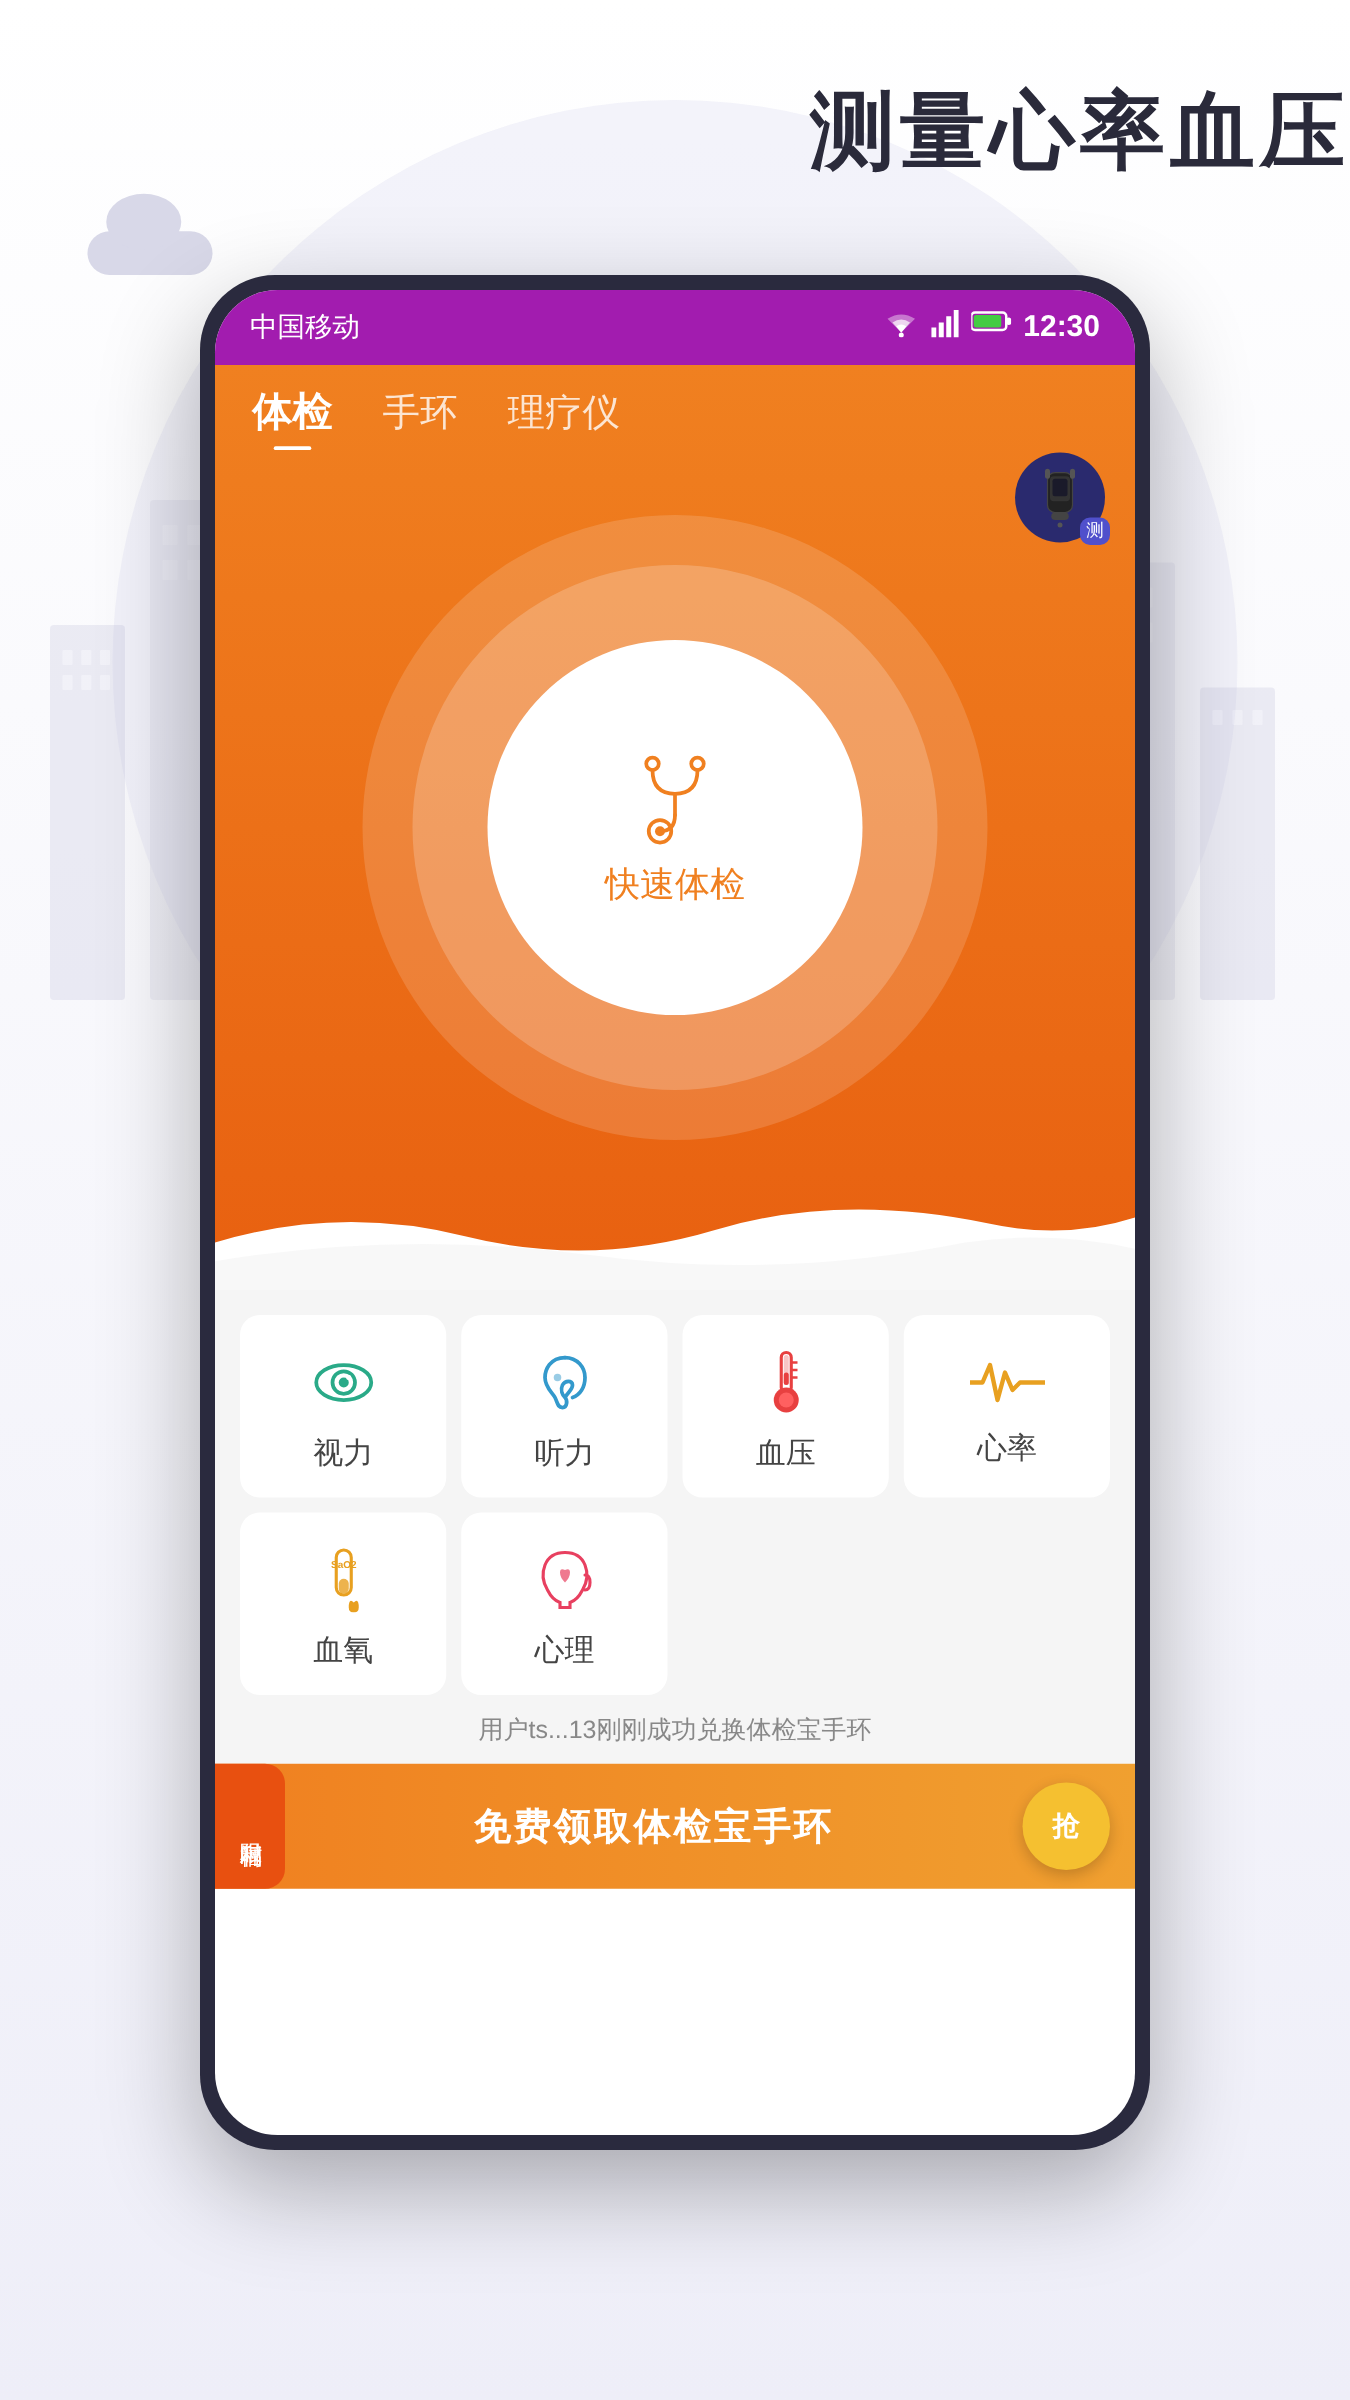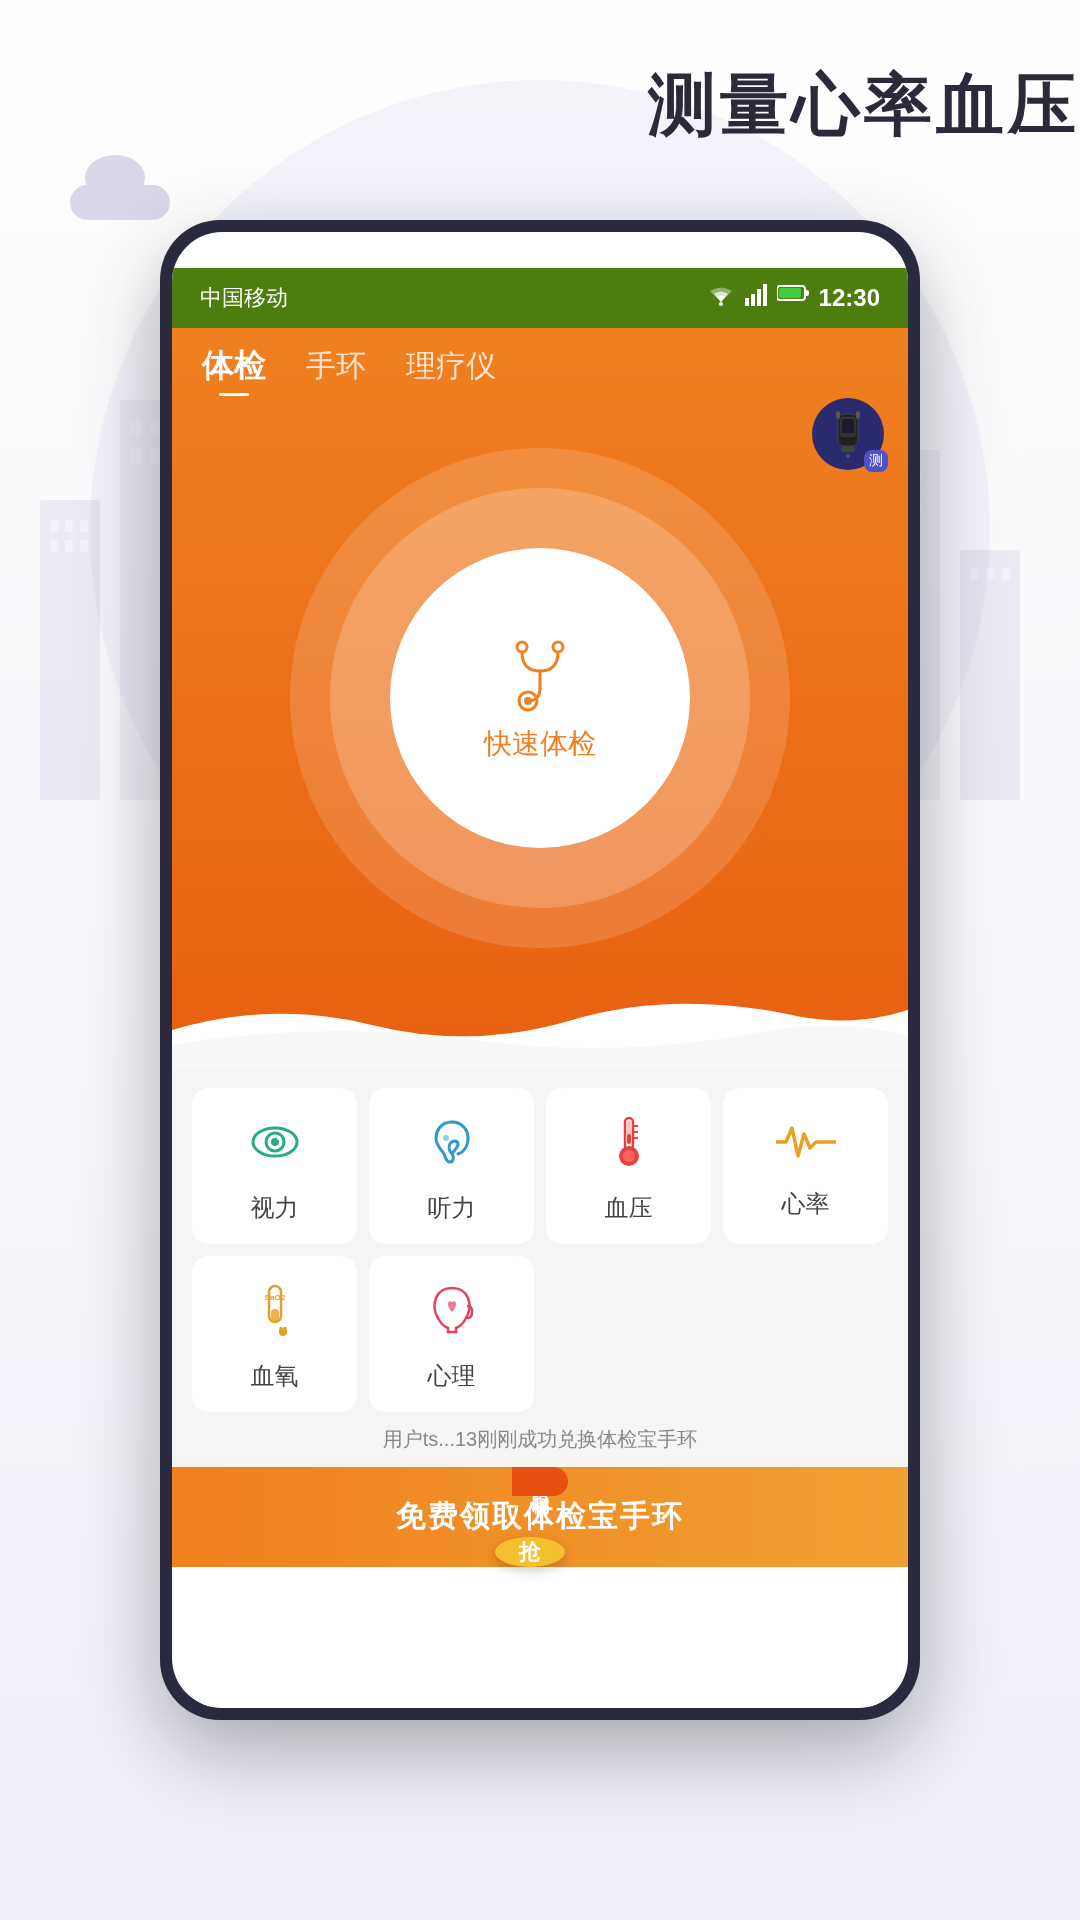--- a/index.html
+++ b/index.html
@@ -95,26 +95,25 @@
       right: 12px;
       bottom: 12px;
       border-radius: 50px;
       overflow: hidden;
       background: #fff;
     }
 
     
     .status-bar {
       height: 60px;
-      background: #4d7c0f;
+      background: #a21caf;
       display: flex;
       align-items: center;
       justify-content: space-between;
       padding: 0 28px;
-      margin-top: 36px;
     }
     .status-carrier {
       color: white;
       font-size: 22px;
       font-weight: 500;
     }
     .status-right {
       display: flex;
       align-items: flex-start;
       gap: 10px;
@@ -252,41 +251,39 @@
       flex-direction: column;
       align-items: center;
       justify-content: center;
       padding: 28px 10px 20px;
       gap: 14px;
     }
     .health-item-label {
       font-size: 24px;
       color: #444;
       font-weight: 400;
-      margin-top: 10px;
     }
 
     
     .notif-bar {
       background: #f5f5f5;
       text-align: center;
       padding: 14px;
       font-size: 20px;
       color: #888;
     }
 
     
     .bottom-banner {
       background: linear-gradient(90deg, #f08020, #f0a030);
       display: flex;
       align-items: center;
       padding: 0 0 0 0;
       height: 100px;
       position: relative;
-      flex-direction: column;
     }
     .banner-badge {
       background: #e85010;
       color: white;
       font-size: 18px;
       writing-mode: vertical-rl;
       text-align: center;
       padding: 12px 8px;
       border-radius: 0 16px 16px 0;
       line-height: 1.3;

